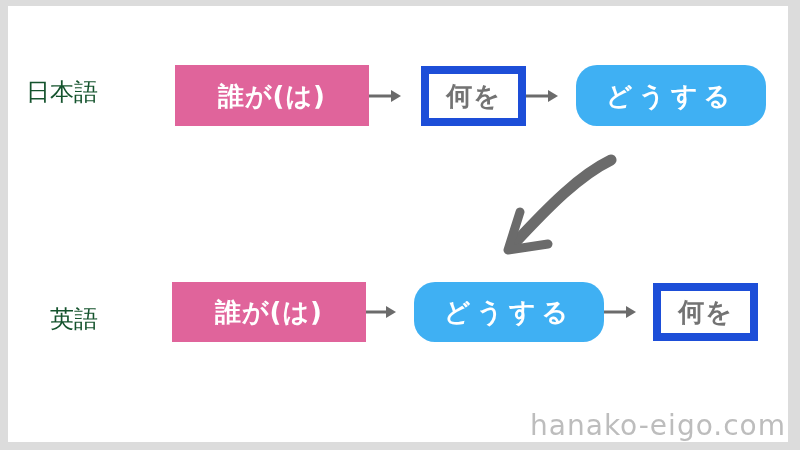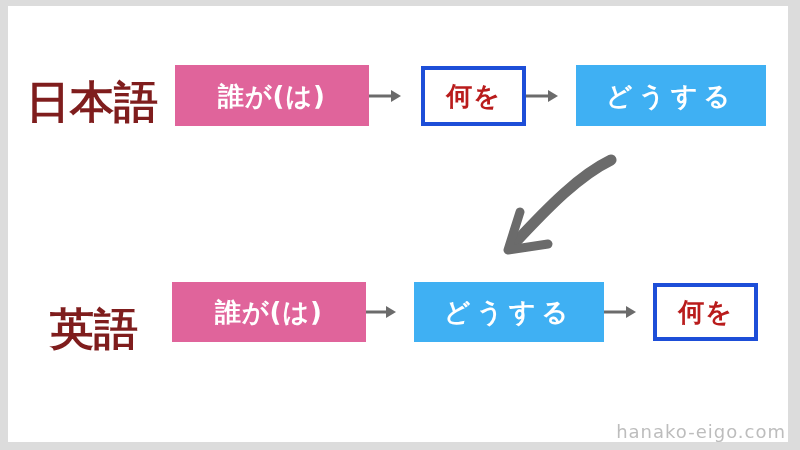--- a/index.html
+++ b/index.html
@@ -9,49 +9,49 @@
       font-family: "DejaVu Sans", sans-serif;
       position: relative;
     }
     .canvas {
       position: absolute; left: 8px; top: 6px;
       width: 780px; height: 436px;
       background: #ffffff;
     }
     .label {
       position: absolute;
-      color: #7f1d1d;
-      font-weight: bold;
-      font-size: 44px;
+      color: #14532d;
+      font-weight: normal;
+      font-size: 24px;
       line-height: 1;
       white-space: nowrap;
     }
     .box {
       position: absolute;
       box-sizing: border-box;
       display: flex; align-items: center; justify-content: center;
       font-weight: bold;
       font-size: 26px;
       line-height: 1;
       white-space: nowrap;
       letter-spacing: 1px;
     }
     .box.pink { color: #ffffff; }
-    .box.blue { color: #ffffff; letter-spacing: 6px; }
+    .box.blue { color: #ffffff; letter-spacing: 6px; border-radius: 21px; }
     .box.outline {
       background: #ffffff;
-      border: 4px solid #1d4ed8;
-      color: #b91c1c;
+      border: 8px solid #1d4ed8;
+      color: #737373;
     }
     .arrow { position: absolute; }
     .watermark {
       position: absolute;
       right: 14px; bottom: 8px;
       color: #bdbdbd;
-      font-size: 18px;
+      font-size: 28px;
       letter-spacing: 1px;
       white-space: nowrap;
     }
   </style>
 </head>
 <body>
 
 <div class="canvas"></div>
 
 <div class="label" style="left:26px; top:80px;">日本語</div>

